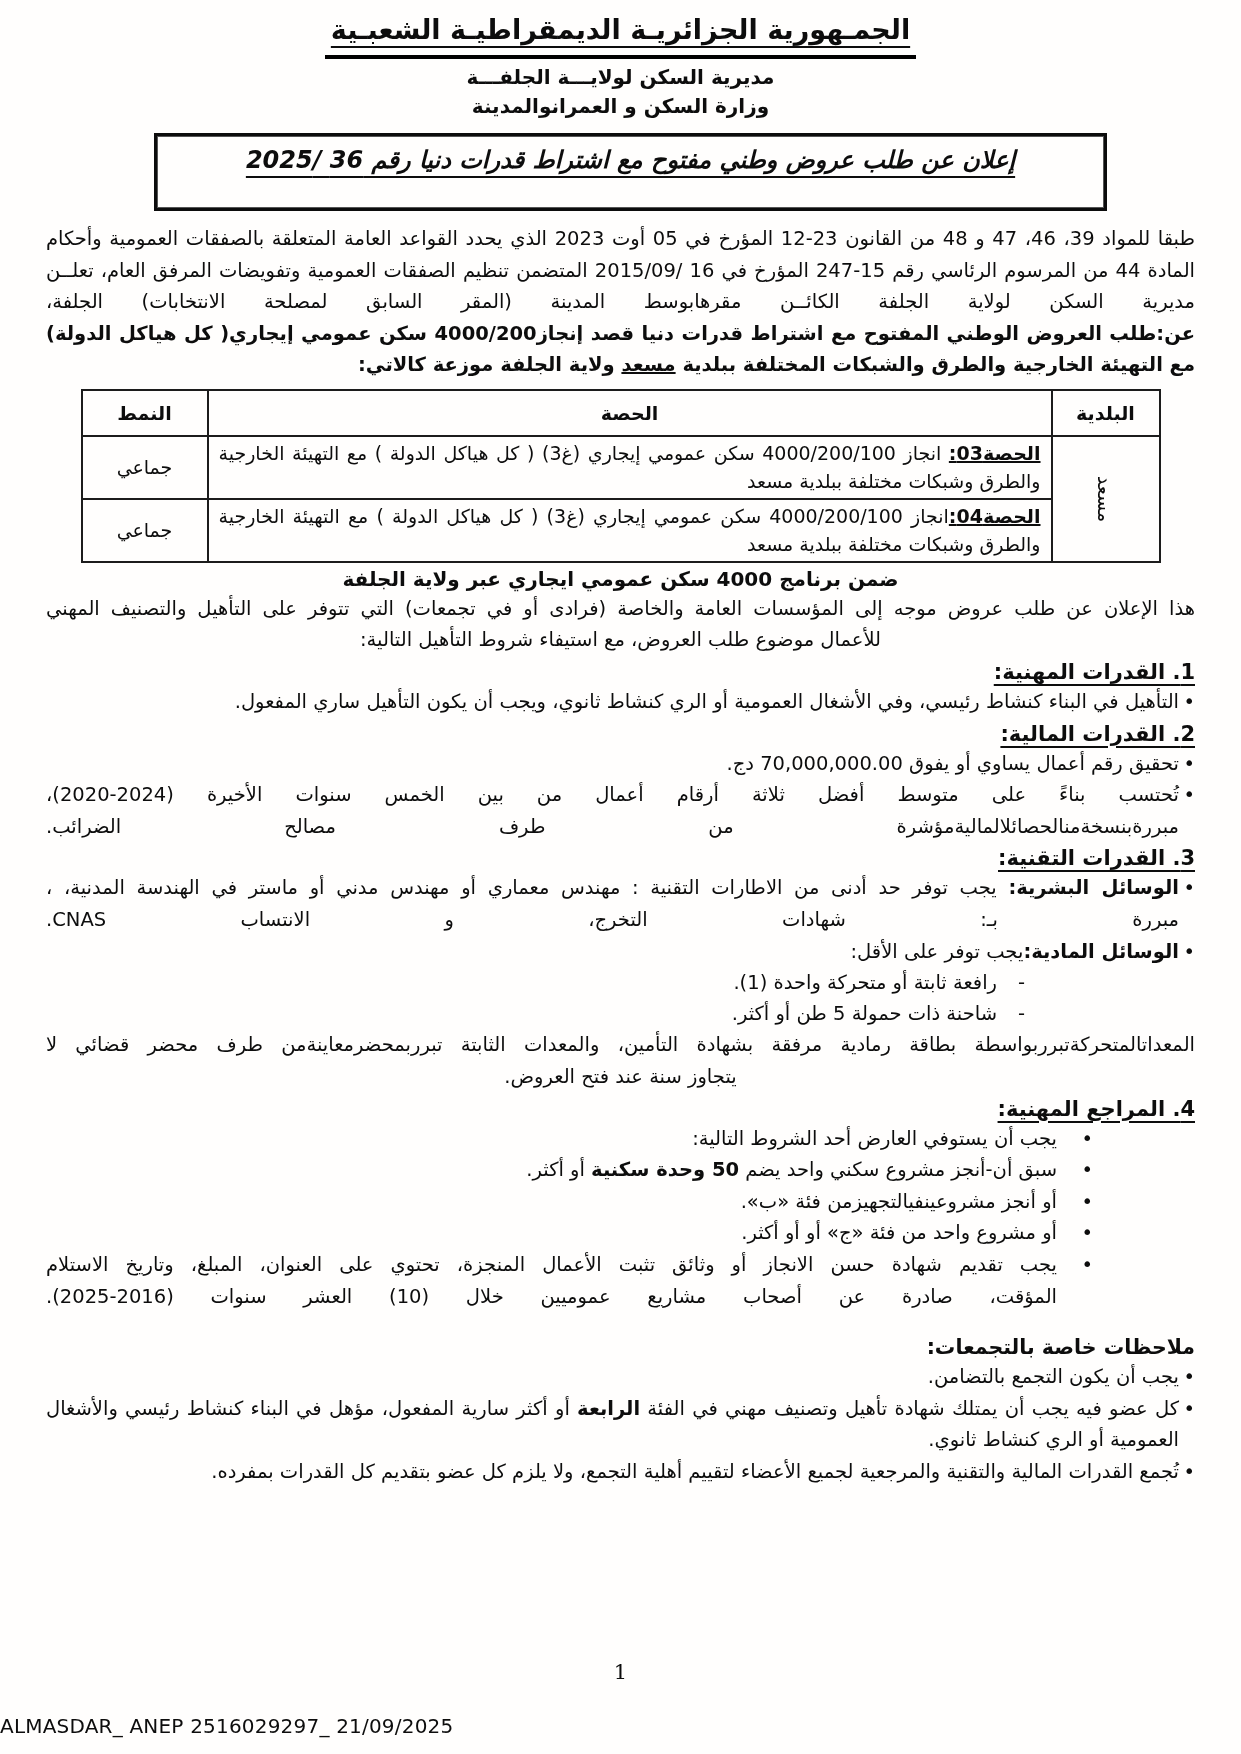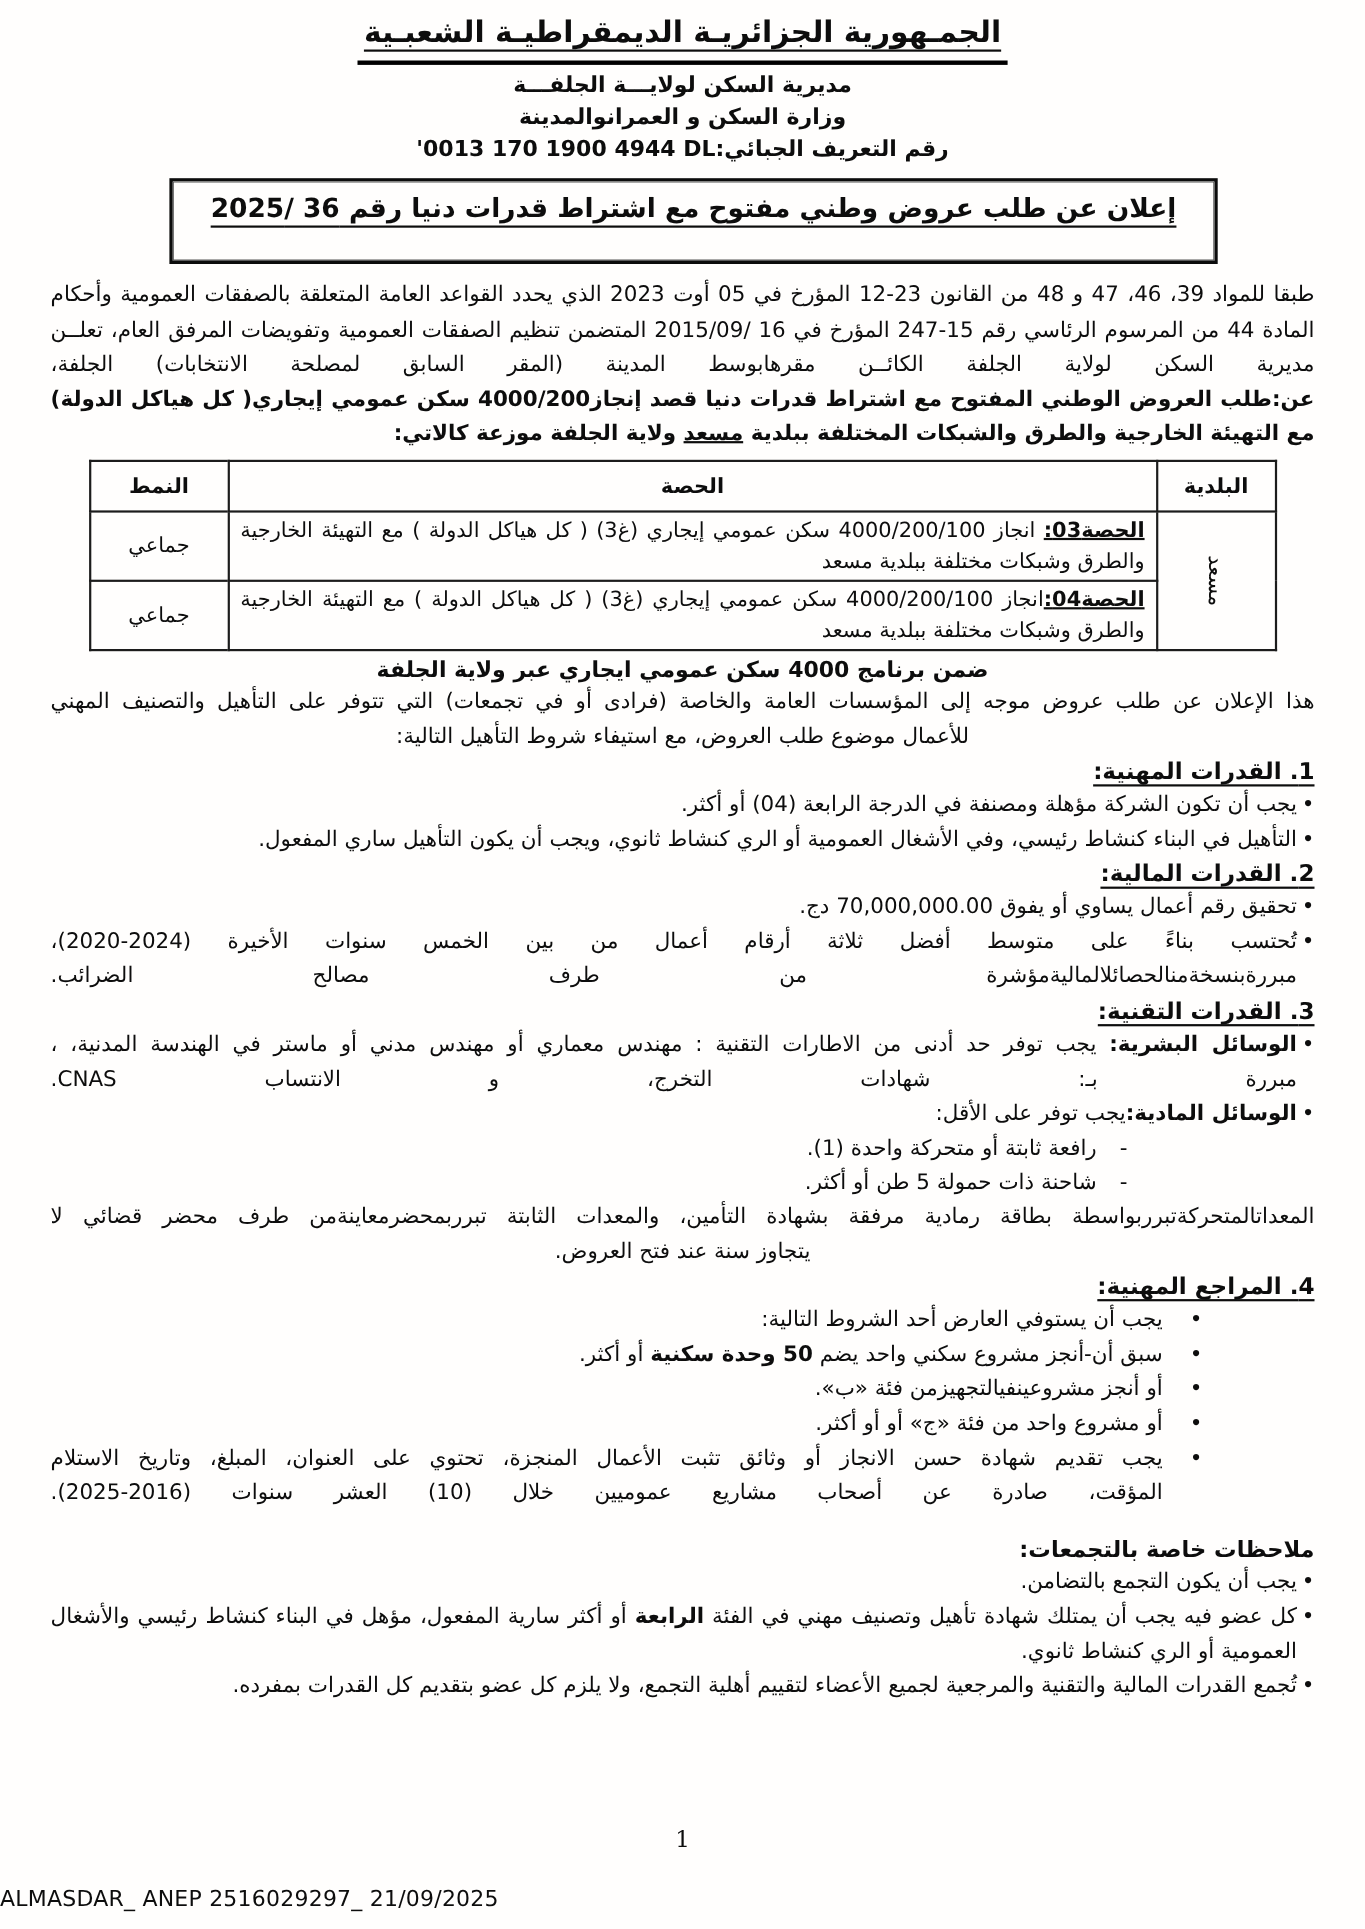--- a/index.html
+++ b/index.html
@@ -13,21 +13,21 @@
   .republic{display:inline-block;font-size:27px;font-weight:bold;
             text-decoration:underline;text-decoration-thickness:2px;text-underline-offset:7px;
             border-bottom:4px solid #000;padding:0 6px 10px 6px;margin-bottom:4px;}
   .hline{font-size:20px;font-weight:bold;line-height:1.45;}
   .ltr{direction:ltr;unicode-bidi:isolate;}
 
   
   .title-box{border:3px solid #0c0c0c;margin:12px 88px 0 108px;
              padding:10px 14px 34px 14px;text-align:center;box-shadow:0 0 0 1px #555 inset;}
   .title-text{font-size:24px;font-weight:bold;display:inline-block;
-              text-decoration:underline;text-decoration-thickness:2px;text-underline-offset:8px;}
+              text-decoration:underline;text-decoration-thickness:2px;text-underline-offset:8px;font-style:italic;}
 
   
   p{margin:0;}
   .body-txt{font-size:19.5px;line-height:1.62;}
   .just{text-align:justify;}
   .force-just{text-align:justify;text-align-last:justify;}
   .center{text-align:center;}
   .intro-legal{margin-top:12px;}
   .intro-bold{font-weight:bold;}
   u.city{text-decoration:underline;text-decoration-thickness:2px;}
@@ -74,23 +74,20 @@
 <body>
 
 <div class="page">
 
   <div class="letterhead">
     <div>
       <span class="republic">الجمـهورية الجزائريـة الديمقراطيـة الشعبـية</span>
     </div>
     <div class="hline">مديرية السكن لولايـــة الجلفـــة</div>
     <div class="hline">وزارة السكن و العمرانوالمدينة</div>
-    <div class="hline">
-      <span>رقم التعريف الجبائي:</span><span class="ltr">'0013 170 1900 4944 DL</span>
-    </div>
   </div>
 
   <div class="title-box">
     <span class="title-text">إعلان عن طلب عروض وطني مفتوح مع اشتراط قدرات دنيا رقم 36 /2025</span>
   </div>
 
   <p class="body-txt force-just intro-legal">
     <span>طبقا للمواد 39، 46، 47 و 48 من القانون 23-12 المؤرخ في 05 أوت 2023 الذي يحدد القواعد العامة المتعلقة بالصفقات العمومية وأحكام المادة 44 من المرسوم الرئاسي رقم 15-247 المؤرخ في </span><span class="ltr">2015/09/ 16</span><span> المتضمن تنظيم الصفقات العمومية وتفويضات المرفق العام، تعلــن مديرية السكن لولاية الجلفة الكائــن مقرهابوسط المدينة (المقر السابق لمصلحة الانتخابات) الجلفة،</span>
   </p>
 
@@ -127,21 +124,20 @@
     </tbody>
   </table>
 
   <div class="program">ضمن برنامج 4000 سكن عمومي ايجاري عبر ولاية الجلفة</div>
 
   <p class="body-txt force-just">هذا الإعلان عن طلب عروض موجه إلى المؤسسات العامة والخاصة (فرادى أو في تجمعات) التي تتوفر على التأهيل والتصنيف المهني</p>
   <p class="body-txt center">للأعمال موضوع طلب العروض، مع استيفاء شروط التأهيل التالية:</p>
 
   <h3 class="sec"><span>1. القدرات المهنية:</span></h3>
   <ul class="blt">
-    <li><span>يجب أن تكون الشركة مؤهلة ومصنفة في الدرجة الرابعة (04) أو أكثر.</span></li>
     <li><span>التأهيل في البناء كنشاط رئيسي، وفي الأشغال العمومية أو الري كنشاط ثانوي، ويجب أن يكون التأهيل ساري المفعول.</span></li>
   </ul>
 
   <h3 class="sec"><span>2. القدرات المالية:</span></h3>
   <ul class="blt">
     <li><span>تحقيق رقم أعمال يساوي أو يفوق 70,000,000.00 دج.</span></li>
     <li class="force-just">
       <span>تُحتسب بناءً على متوسط أفضل ثلاثة أرقام أعمال من بين الخمس سنوات الأخيرة (2024-2020)،</span>
       <div class="center">مبررةبنسخةمنالحصائلالماليةمؤشرة من طرف مصالح الضرائب.</div>
     </li>

